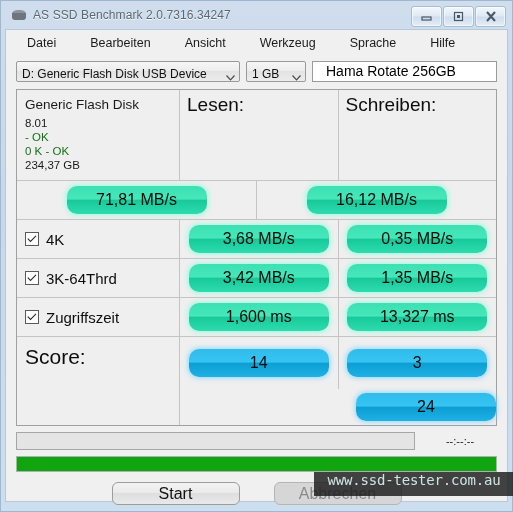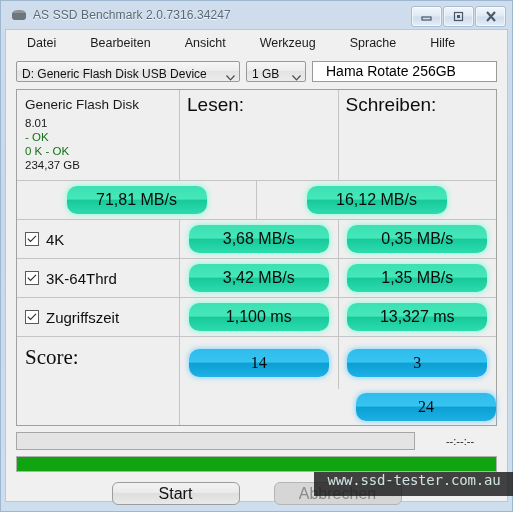--- a/index.html
+++ b/index.html
@@ -133,21 +133,21 @@
   .bar.green{
     background:linear-gradient(to bottom,#3ce0b2 0%,#46e8ba 47%,#17c99a 50%,#2ddcae 100%);
   }
   .bar.blue{
     background:linear-gradient(to bottom,#2fbcec 0%,#36c4f2 47%,#0b9fd4 50%,#1fb0e4 100%);
     box-shadow:0 0 5px 1px rgba(120,210,255,.8);
   }
   .bar span{position:relative;z-index:2;}
 
   
-  #row-score{height:88px;font-family:Liberation Serif, serif;}
+  #row-score{height:88px;}
   #row-score .cell-label{font-size:21px;color:#0d0d0d;align-items:flex-start;padding-top:8px;}
   #score-cells{flex:1;display:flex;flex-direction:column;}
   #score-top{display:flex;flex:1;}
   #score-top .sc{flex:1;display:flex;align-items:center;justify-content:center;border-right:1px solid #c4c4c4;}
   #score-top .sc:last-child{border-right:none;}
   #score-bottom{height:36px;display:flex;align-items:center;justify-content:flex-end;}
 
   
   #status-row{
     display:flex;align-items:center;margin:6px 10px 0 10px;gap:8px;
@@ -329,21 +329,21 @@
         <div class="cell-label">
           <span class="chk">
             <svg width="10" height="8" viewBox="0 0 10 8">
                 <path d="M0.8 3.6 L3.5 6.4 L9 0.9" stroke="#2a2a2a" stroke-width="1.1" fill="none"></path>
               </svg>
           </span>
           <span>Zugriffszeit</span>
         </div>
         <div class="cell-val">
           <div class="bar green">
-              <span>1,100 ms</span>
+              <span>1,600 ms</span>
             </div>
         </div>
         <div class="cell-val">
           <div class="bar green">
               <span>13,327 ms</span>
             </div>
         </div>
       </div>
 
       <div class="grid-row" id="row-score">

